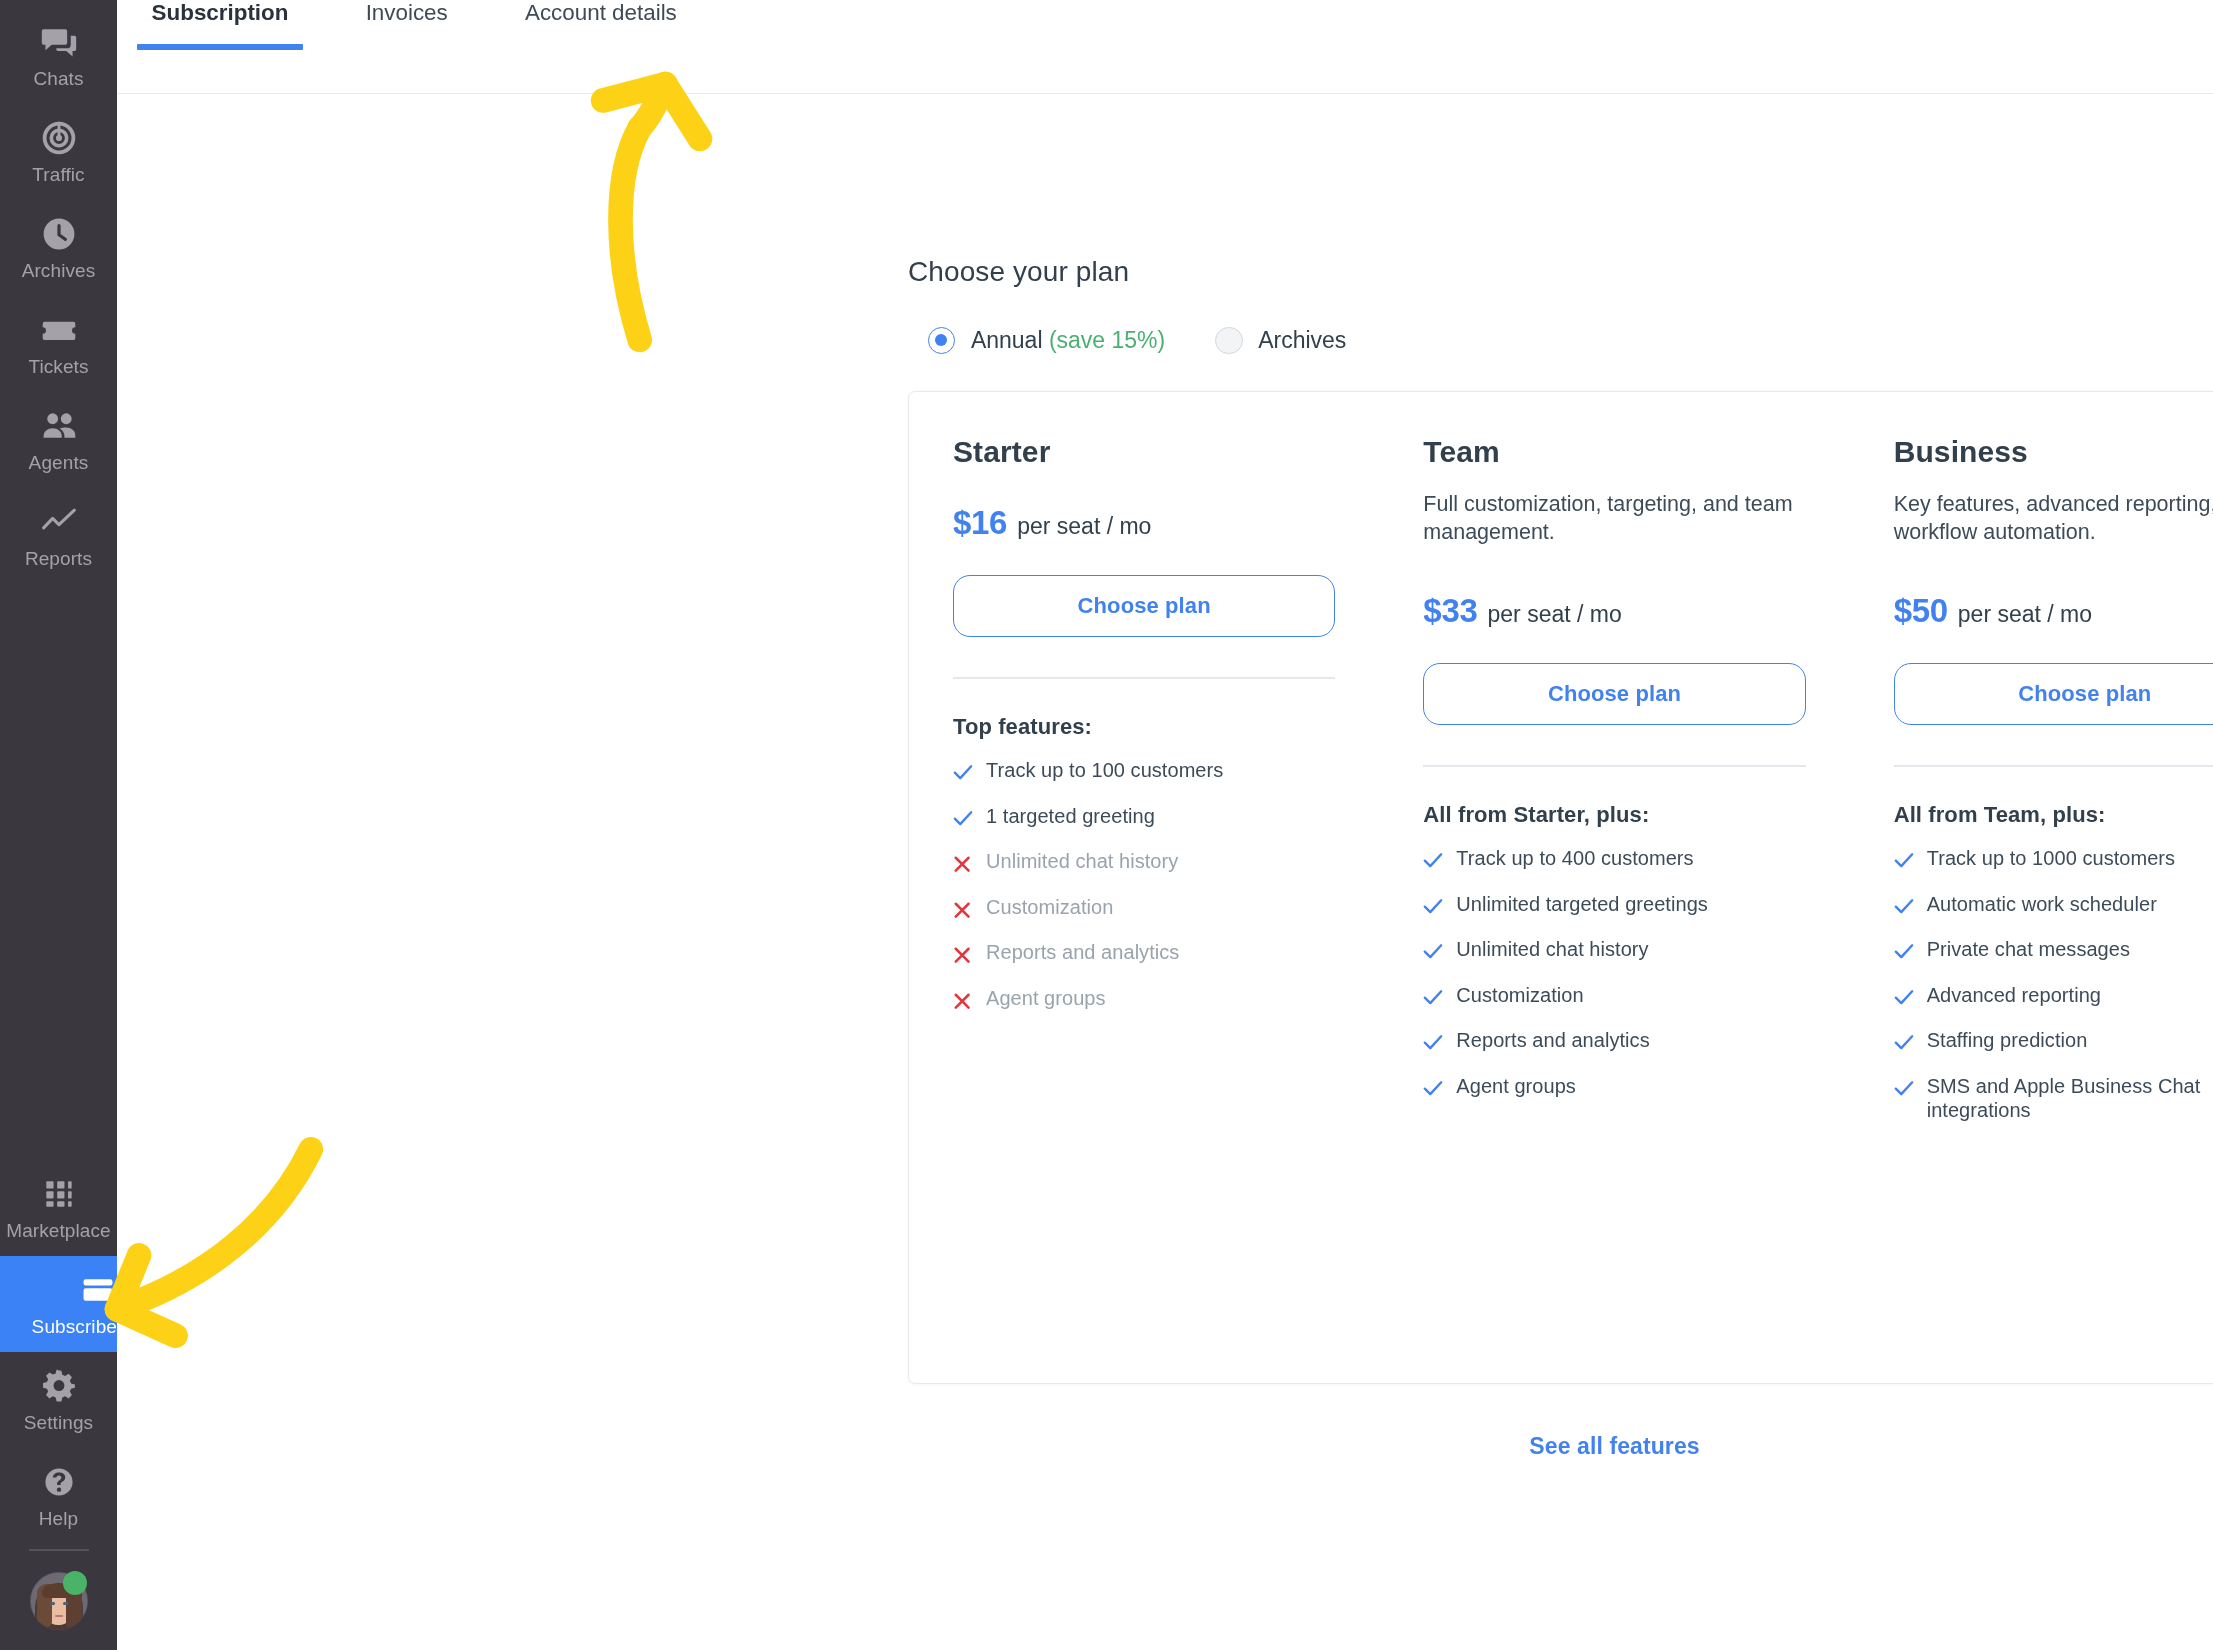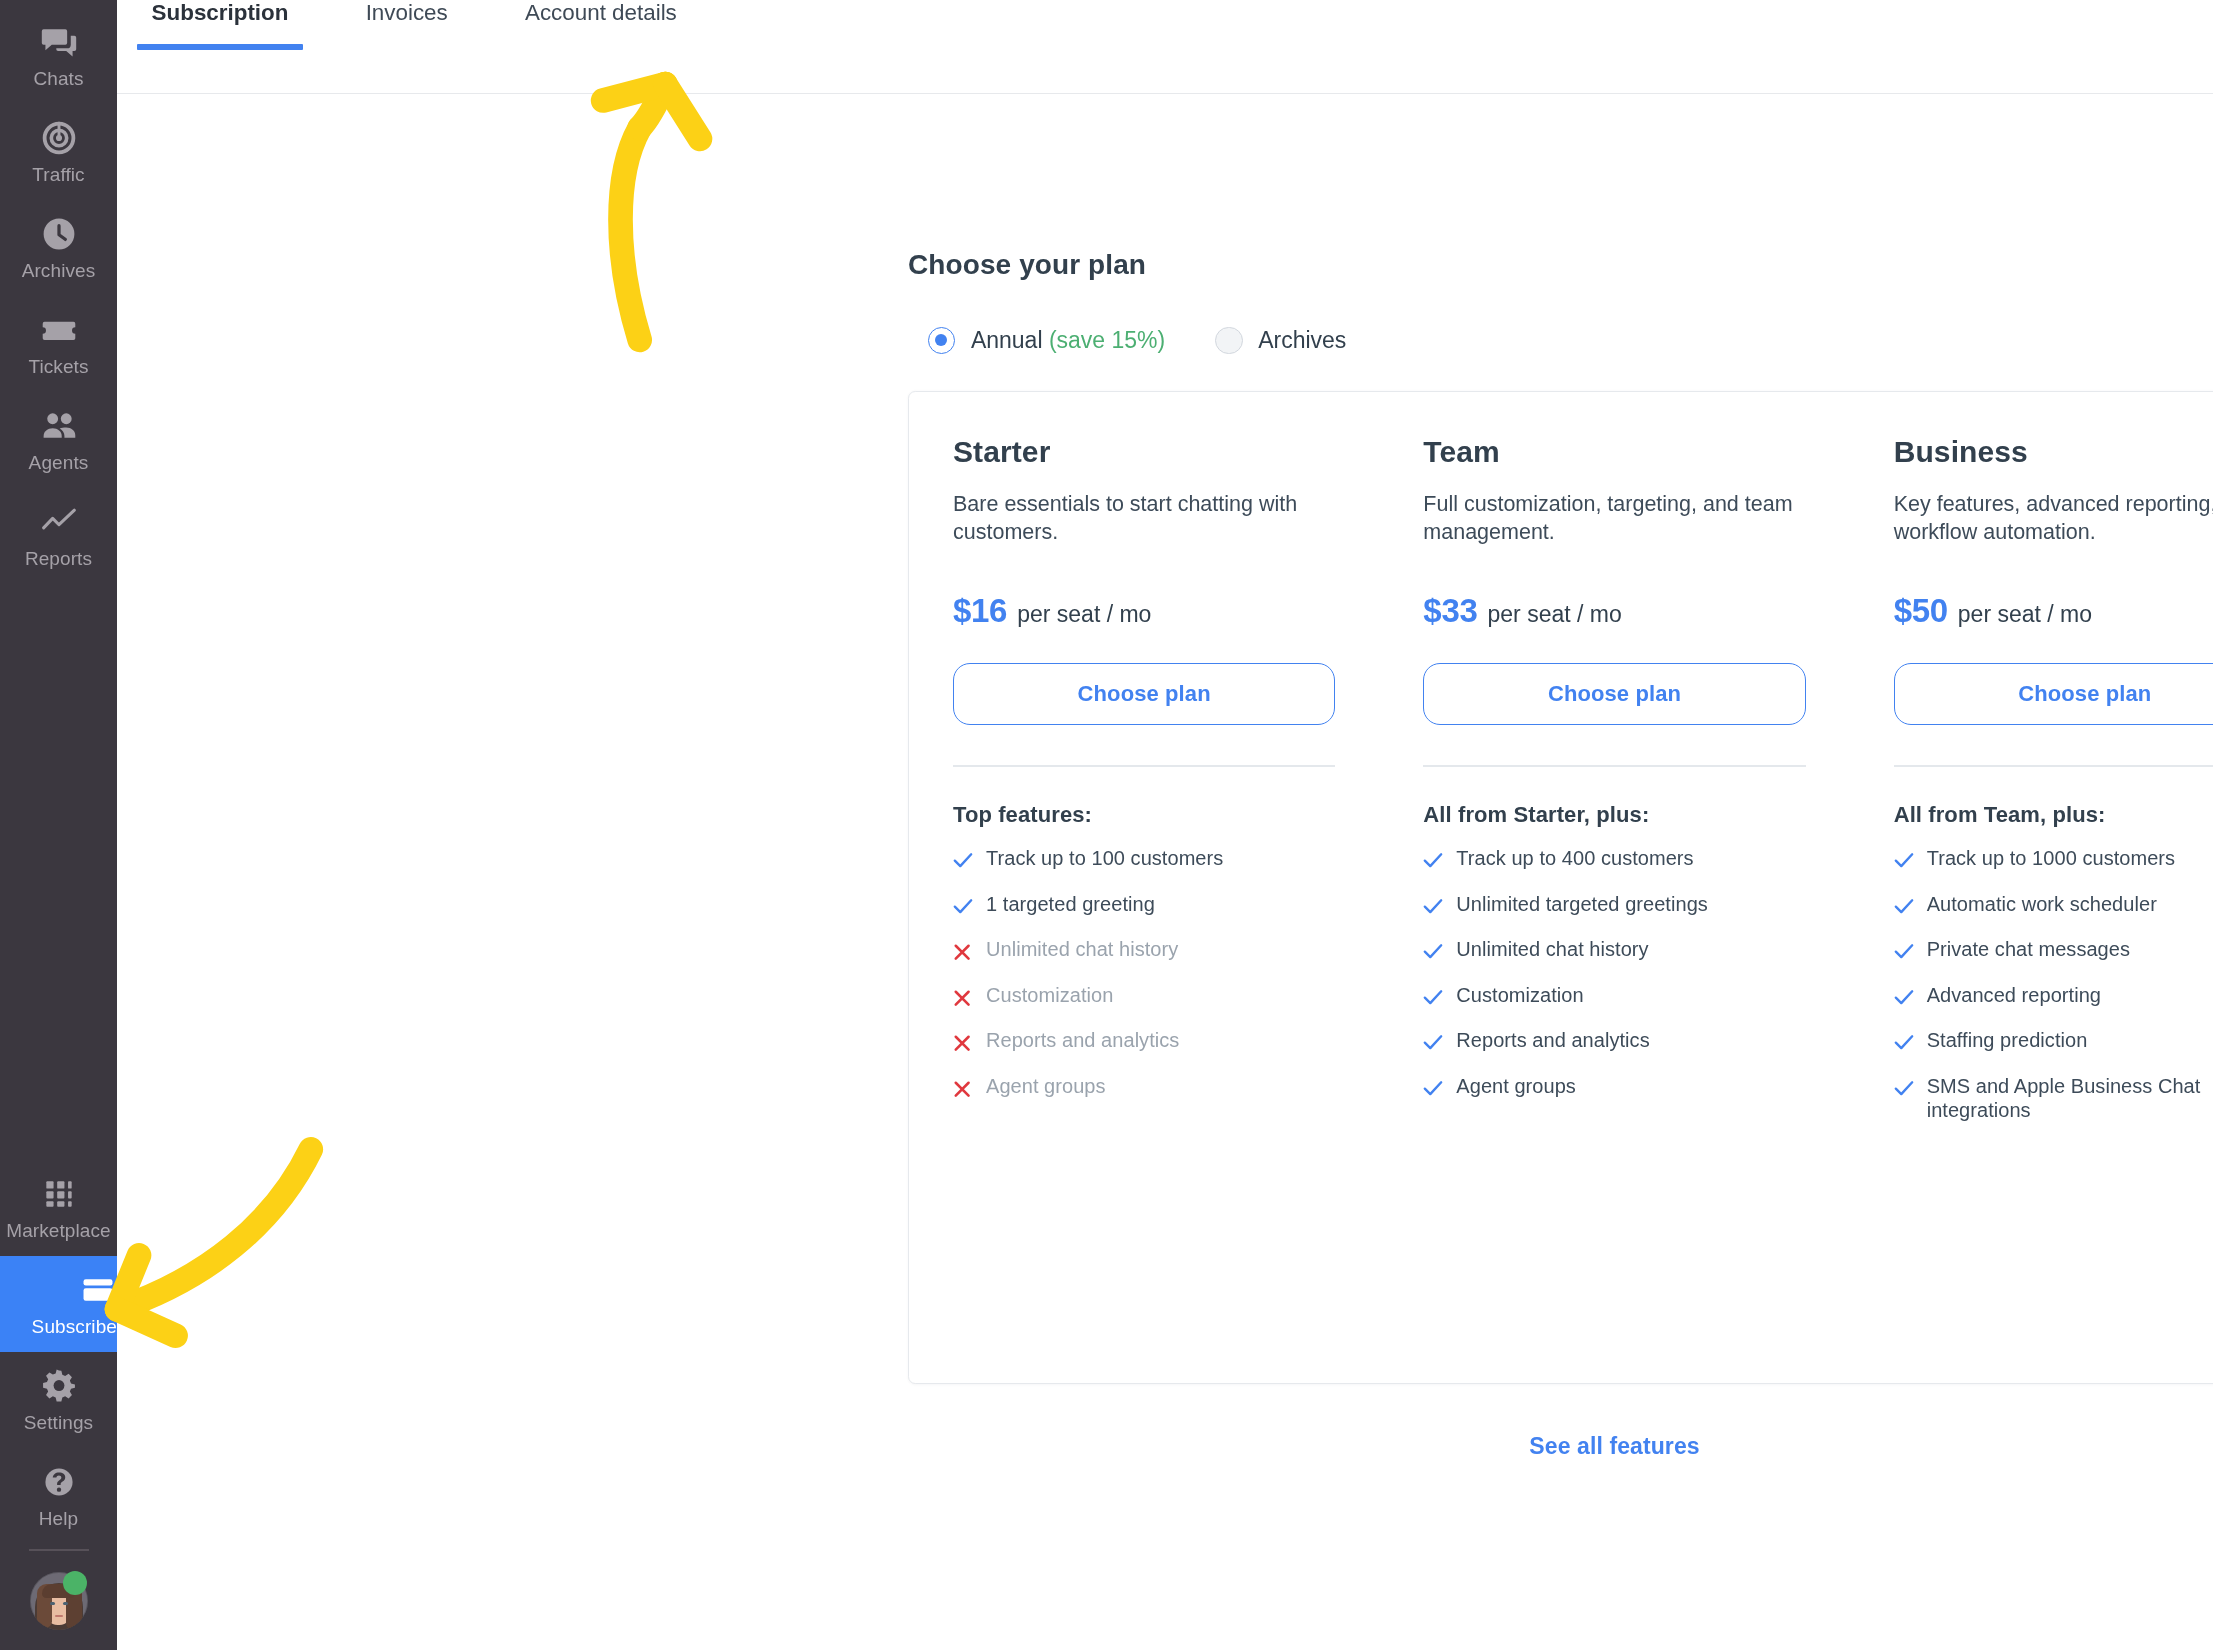--- a/index.html
+++ b/index.html
@@ -113,23 +113,23 @@
     left: 0; right: 0; bottom: -1.8px;
     height: 5.5px;
     background: #4282f0;
     border-radius: 0.9px;
   }
 
   .content { position: relative; padding-left: 0; }
 
   .section-title {
     position: absolute;
-    left: 791px; top: 155px;
+    left: 791px; top: 162px;
     font-size: 28px;
-    font-weight: bold;
+    font-weight: normal;
     color: #32404d;
     letter-spacing: 0.1px;
   }
 
   .billing-toggle {
     position: absolute;
     left: 811px; top: 233px;
     display: flex;
     align-items: center;
     gap: 0;
@@ -444,21 +444,20 @@
         <label class="radio-opt">
           <span class="radio"></span>
           <span class="radio-label">Archives</span>
         </label>
       </div>
 
       <section class="plans-card">
 
         <div class="plan-col">
           <div class="plan-name">Starter</div>
-          <div class="plan-desc">Bare essentials to start chatting with customers.</div>
           <div class="plan-price-row">
             <span class="plan-price">$16</span>
             <span class="plan-per">per seat / mo</span>
           </div>
           <button class="choose-btn">Choose plan</button>
           <div class="plan-divider"></div>
           <div class="features-title">Top features:</div>
           <ul class="feature-list">
             <li class="feature-item">
               <span class="feature-mark">

